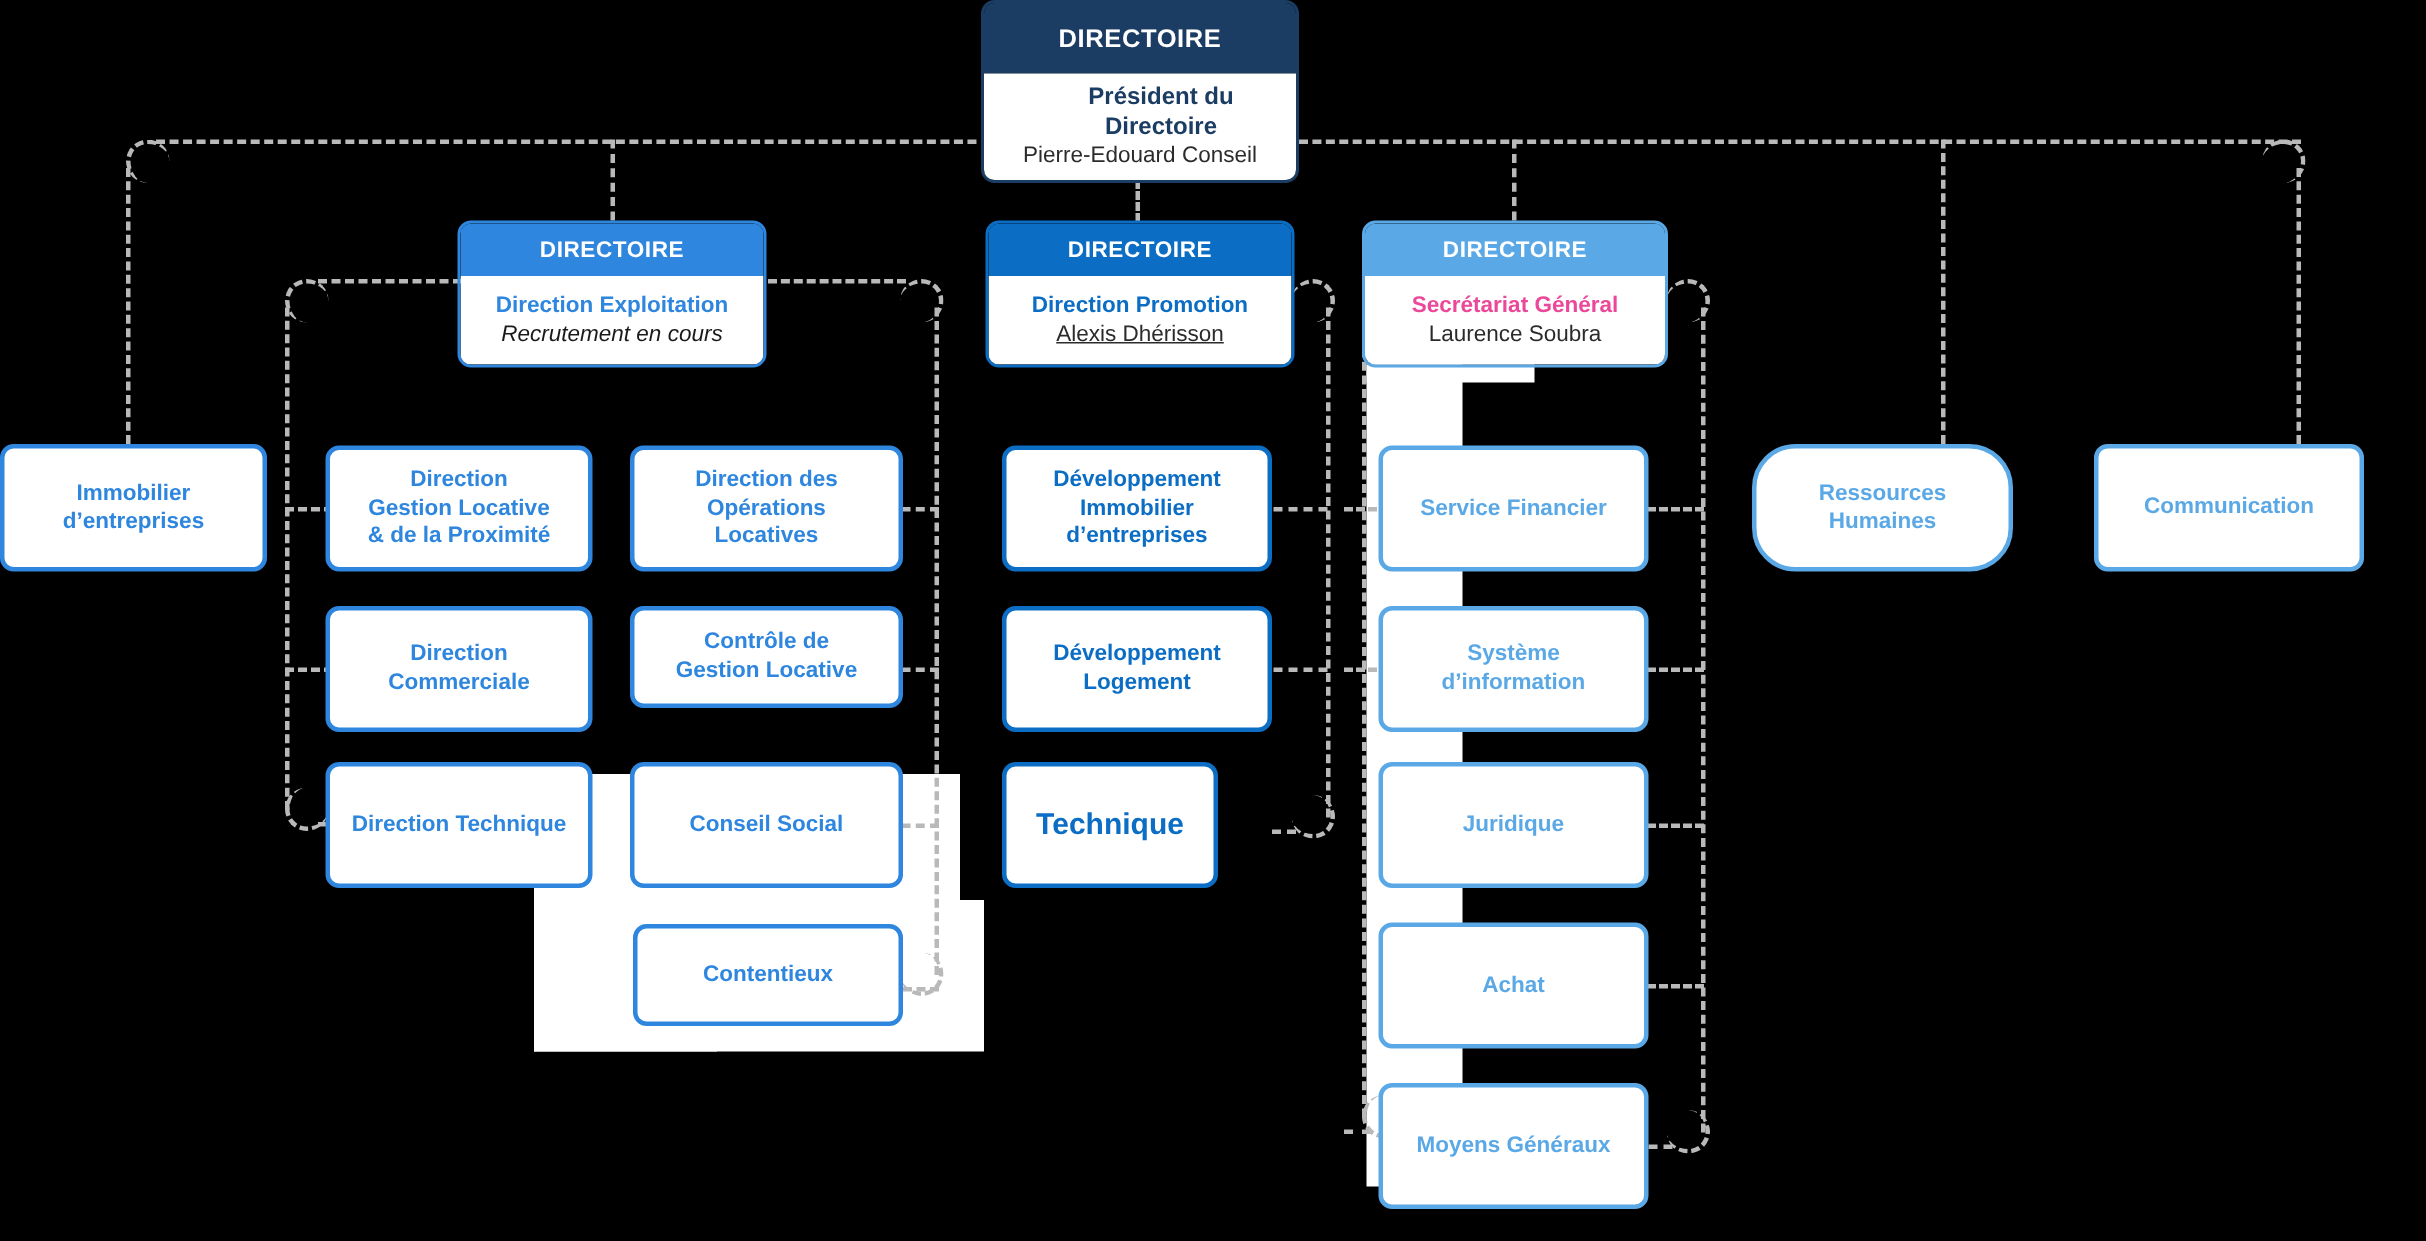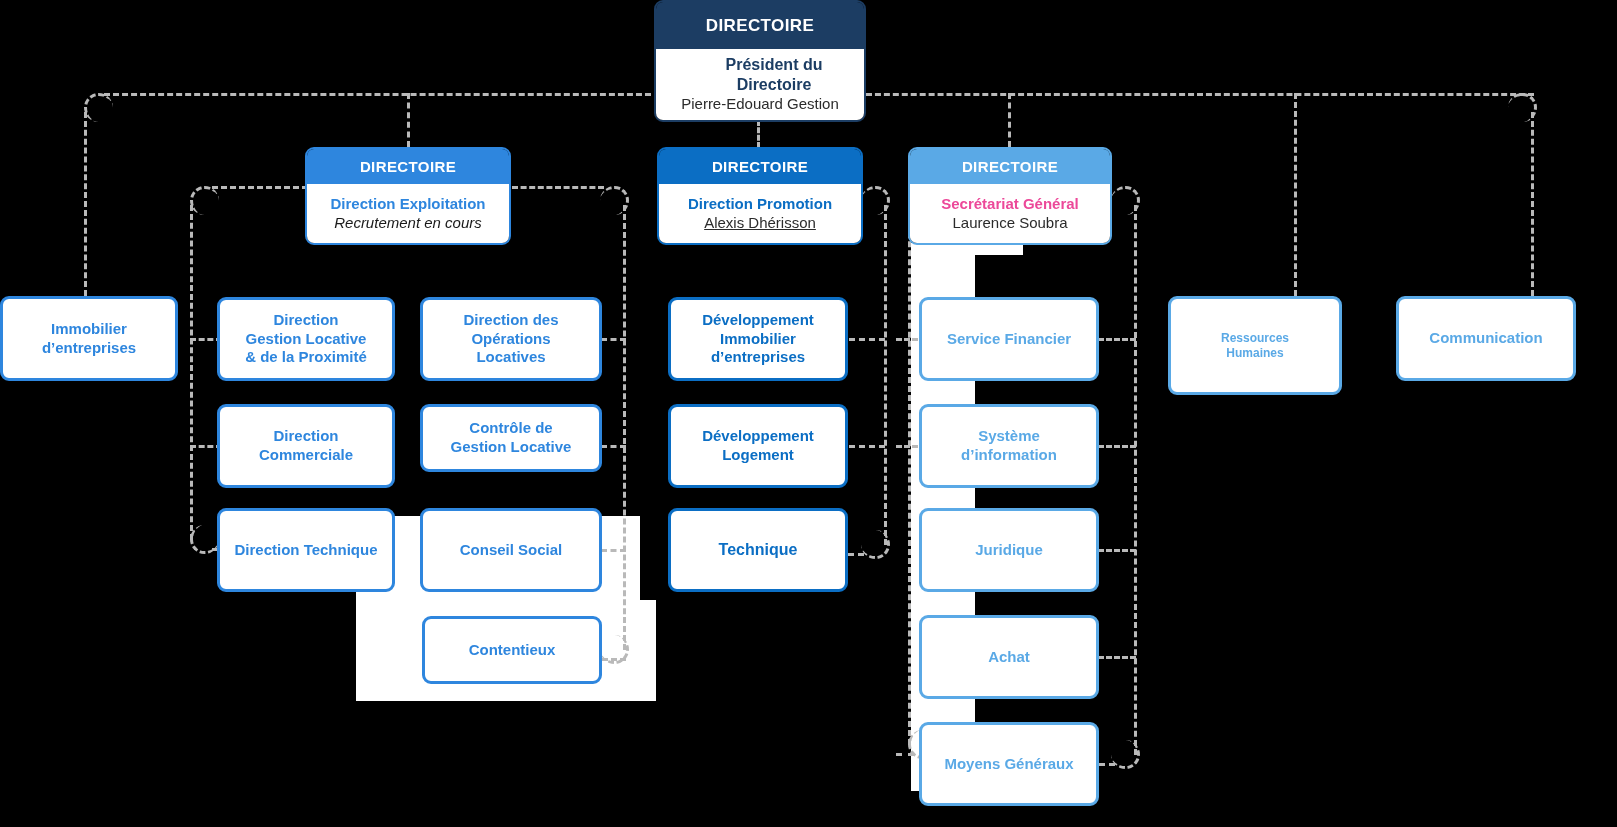--- a/index.html
+++ b/index.html
@@ -123,21 +123,21 @@
   <div class="ln v-ln" style="left:908px;top:205px;width:0;height:540px;"></div>
   <div class="elbow e-bl" style="left:908px;top:730px;width:26px;height:26px;"></div>
   <div class="ln h-ln" style="left:896px;top:338px;width:30px;"></div>
   <div class="ln h-ln" style="left:896px;top:445px;width:30px;"></div>
   <div class="ln h-ln" style="left:896px;top:753px;width:18px;"></div>
 
   <div class="node navy" style="left:654px;top:0px;width:212px;height:122px;">
     <div class="hdr" style="height:52px;font-size:17px;">DIRECTOIRE</div>
     <div class="body" style="padding:6px 4px;">
       <div class="t1" style="font-size:16px;margin-left:28px;">Président du Directoire</div>
-      <div class="t2" style="font-size:15px;">Pierre-Edouard Gestion</div>
+      <div class="t2" style="font-size:15px;">Pierre-Edouard Conseil</div>
     </div>
   </div>
 
   <div class="node blue" style="left:305px;top:147px;width:206px;height:98px;">
     <div class="hdr" style="height:35px;font-size:15px;">DIRECTOIRE</div>
     <div class="body" style="padding:4px 4px;">
       <div class="t1" style="font-size:15px;">Direction Exploitation</div>
       <div class="ital" style="font-size:15px;">Recrutement en cours</div>
     </div>
   </div>
@@ -163,24 +163,24 @@
   <div class="leaf c-blue" style="left:217px;top:297px;width:178px;height:84px;font-size:15px;">Direction<br>Gestion Locative<br>&amp; de la Proximité</div>
   <div class="leaf c-blue" style="left:420px;top:297px;width:182px;height:84px;font-size:15px;">Direction des<br>Opérations<br>Locatives</div>
   <div class="leaf c-blue" style="left:217px;top:404px;width:178px;height:84px;font-size:15px;">Direction<br>Commerciale</div>
   <div class="leaf c-blue" style="left:420px;top:404px;width:182px;height:68px;font-size:15px;">Contrôle de<br>Gestion Locative</div>
   <div class="leaf c-blue" style="left:217px;top:508px;width:178px;height:84px;font-size:15px;">Direction Technique</div>
   <div class="leaf c-blue" style="left:420px;top:508px;width:182px;height:84px;font-size:15px;">Conseil Social</div>
   <div class="leaf c-blue" style="left:422px;top:616px;width:180px;height:68px;font-size:15px;">Contentieux</div>
 
   <div class="leaf c-mid" style="left:668px;top:297px;width:180px;height:84px;font-size:15px;">Développement<br>Immobilier<br>d’entreprises</div>
   <div class="leaf c-mid" style="left:668px;top:404px;width:180px;height:84px;font-size:15px;">Développement<br>Logement</div>
-  <div class="leaf c-mid" style="left:668px;top:508px;width:180px;height:84px;font-size:16px;">Technique</div>
+  <div class="leaf c-mid" style="left:668px;top:508px;width:144px;height:84px;font-size:20px;">Technique</div>
 
   <div class="leaf c-lite" style="left:919px;top:297px;width:180px;height:84px;font-size:15px;">Service Financier</div>
   <div class="leaf c-lite" style="left:919px;top:404px;width:180px;height:84px;font-size:15px;">Système<br>d’information</div>
   <div class="leaf c-lite" style="left:919px;top:508px;width:180px;height:84px;font-size:15px;">Juridique</div>
   <div class="leaf c-lite" style="left:919px;top:615px;width:180px;height:84px;font-size:15px;">Achat</div>
   <div class="leaf c-lite" style="left:919px;top:722px;width:180px;height:84px;font-size:15px;">Moyens Généraux</div>
 
-  <div class="leaf c-lite" style="left:1168px;top:296px;width:174px;height:99px;font-size:12px;">Ressources<br>Humaines</div>
+  <div class="leaf c-lite" style="left:1168px;top:296px;width:174px;height:85px;font-size:15px;border-radius:29px;">Ressources<br>Humaines</div>
   <div class="leaf c-lite" style="left:1396px;top:296px;width:180px;height:85px;font-size:15px;">Communication</div>
 
 </div>
 
 </body></html>

